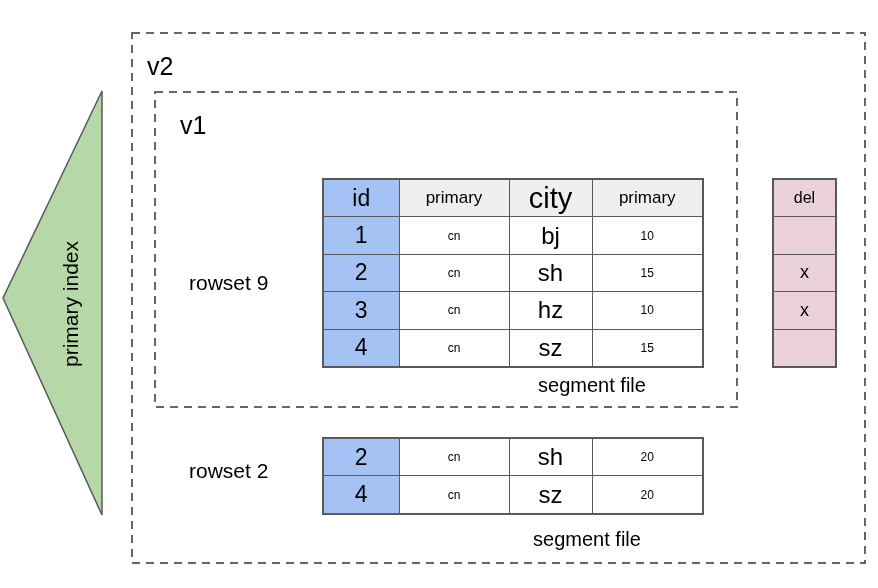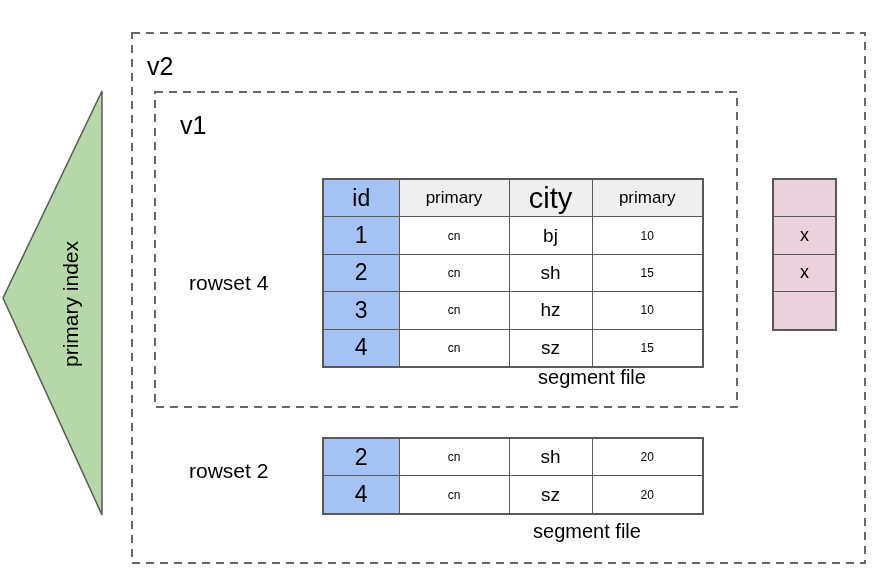--- a/index.html
+++ b/index.html
@@ -12,37 +12,37 @@
   }
   html,body{margin:0;padding:0;background:#ffffff;}
   .canvas{
     position:relative;width:878px;height:588px;background:#ffffff;
     font-family:"Liberation Sans",sans-serif;color:#000;overflow:hidden;
   }
   .shapes{position:absolute;left:0;top:0;width:878px;height:588px;}
   .lbl{position:absolute;white-space:nowrap;}
   .v-label{font-size:25px;}
   .rowset-label{font-size:21px;}
-  .caption{font-size:20px;text-align:center;width:220px;}
+  .caption{font-size:20px;text-align:center;width:220px;margin-top:8px;}
   .primary-label{
     position:absolute;left:71px;top:304px;font-size:21px;white-space:nowrap;
     transform:translate(-50%,-50%) rotate(-90deg);
   }
   table.data{
     position:absolute;border-collapse:collapse;table-layout:fixed;
     border:2px solid var(--c-border);
   }
   table.data td{
     border:1.5px solid var(--c-border);height:36.4px;
     text-align:center;vertical-align:middle;padding:0;overflow:hidden;
   }
   td.id-cell{background:var(--c-blue);font-size:23px;}
   td.hdr-cell{background:var(--c-hdr);font-size:17px;}
   td.hdr-cell-lg{background:var(--c-hdr);font-size:29px;}
-  td.cell-lg{font-size:19px;}
+  td.cell-lg{font-size:24px;}
   td.cell-md{font-size:12px;}
   table.del td{background:var(--c-pink);}
   td.del-hdr{font-size:16px;}
   td.del-mark{font-size:18px;}
 </style>
 </head>
 <body>
 
 <div class="canvas">
 
@@ -50,21 +50,21 @@
     <rect x="132" y="33" width="733" height="530" fill="none" stroke="#666666" stroke-width="2" stroke-dasharray="8 6"></rect>
     <rect x="155" y="92" width="582" height="315" fill="none" stroke="#666666" stroke-width="2" stroke-dasharray="8 6"></rect>
     <polygon points="102,91 102,515 3,298" fill="#b6d7a8" stroke="#595959" stroke-width="1.5"></polygon>
   </svg>
 
   <div class="primary-label">primary index</div>
 
   <div class="lbl v-label" style="left:147px;top:52px;">v2</div>
   <div class="lbl v-label" style="left:180px;top:111px;">v1</div>
 
-  <div class="lbl rowset-label" style="left:189px;top:271px;">rowset 4</div>
+  <div class="lbl rowset-label" style="left:189px;top:271px;">rowset 9</div>
 
   <table class="data" style="left:322px;top:178px;width:380px;padding-left:35px;">
     <colgroup>
         <col style="width:76px">
         <col style="width:110px">
         <col style="width:83px">
         <col style="width:111px">
       </colgroup>
     <tbody>
         <tr>
@@ -97,20 +97,23 @@
       <td class="cell-lg">sz</td>
       <td class="cell-md">15</td>
     </tr>
   </tbody>
     </table>
 
   <div class="lbl caption" style="left:482px;top:366px;">segment file</div>
 
   <table class="data del" style="left:772px;top:178px;width:65px;">
     <tbody>
+        <tr>
+          <td class="del-hdr">del</td>
+        </tr>
     <tr>
           <td class="del-mark"></td>
         </tr>
     <tr>
           <td class="del-mark">x</td>
         </tr>
     <tr>
           <td class="del-mark">x</td>
         </tr>
     <tr>

